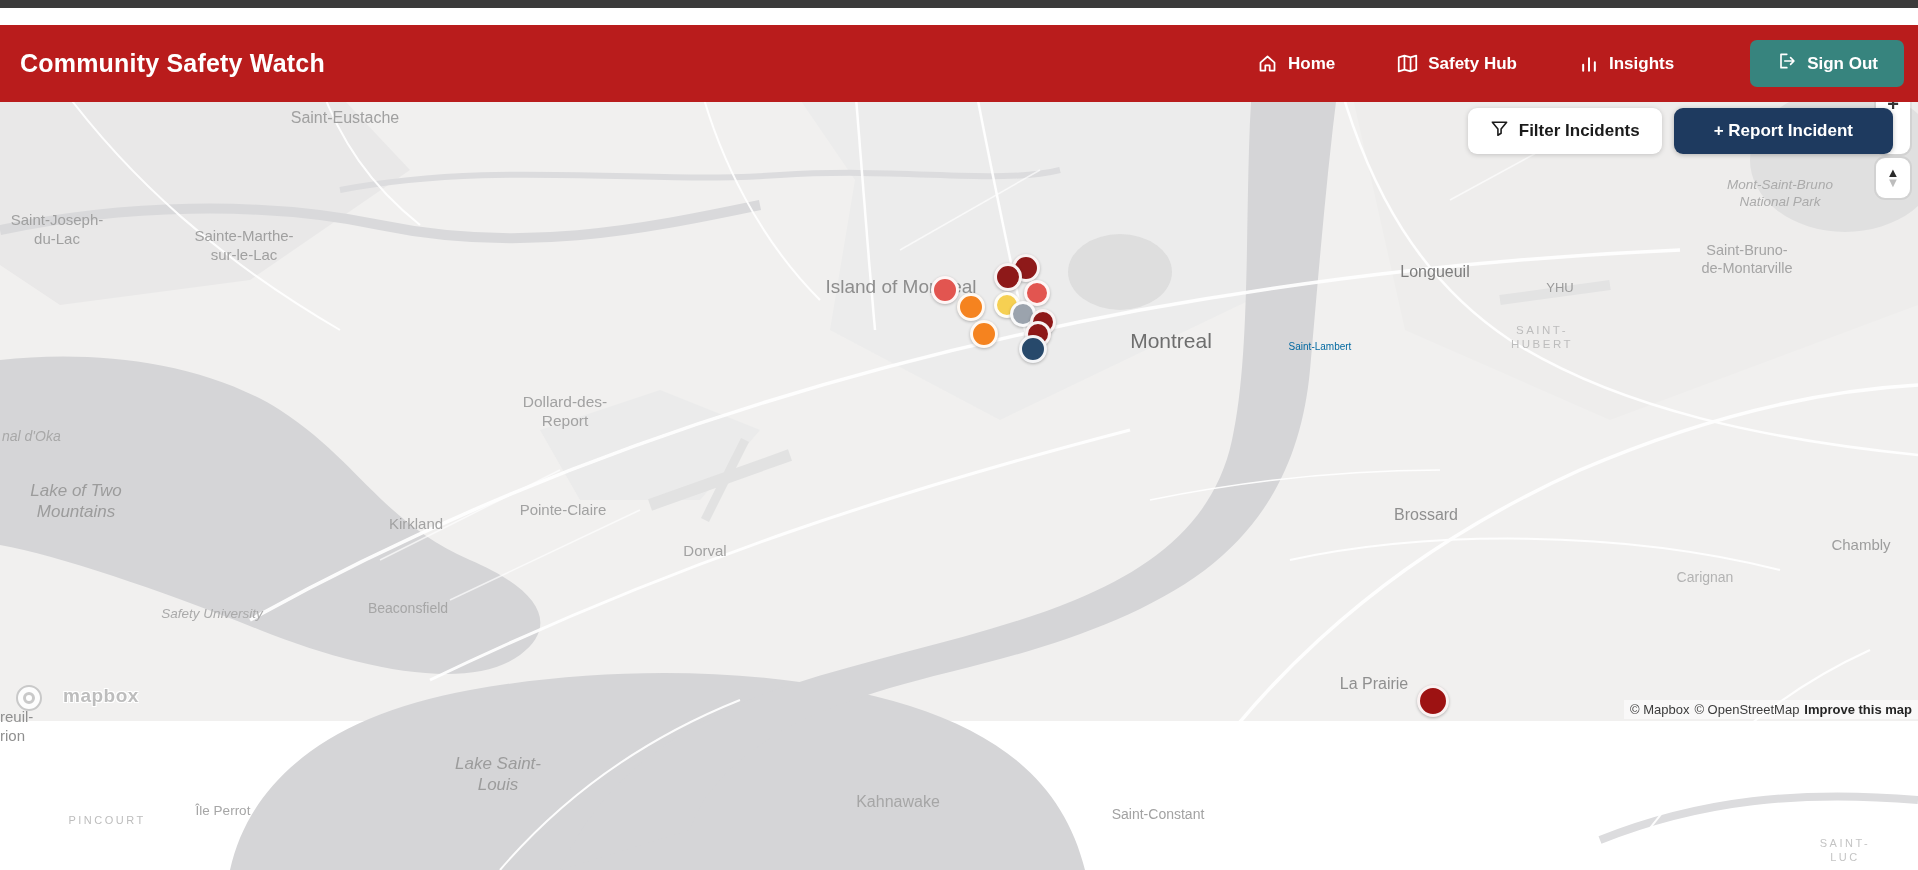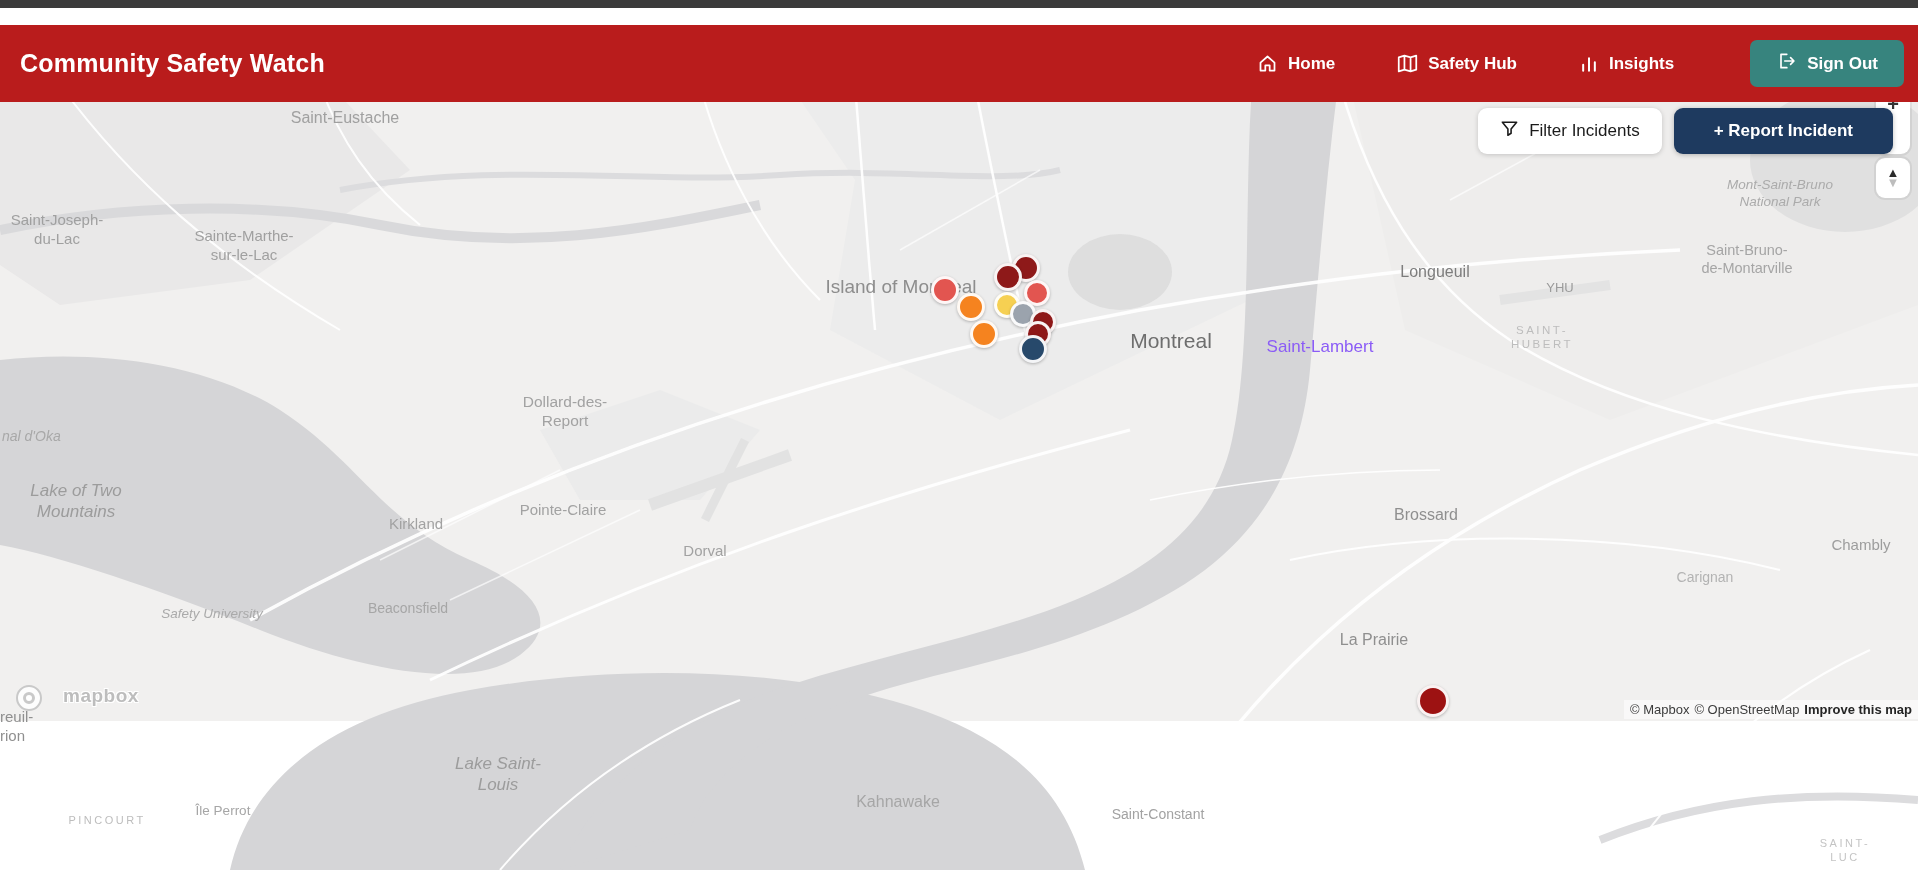--- a/index.html
+++ b/index.html
@@ -28,21 +28,21 @@
     line-height:1.25; color:#a0a0a0; z-index:5; pointer-events:none; }
   .maplabel.it { font-style:italic; }
   .maplabel.left { transform:translate(0,-50%); text-align:left; }
 
   .marker { position:absolute; transform:translate(-50%,-50%); border-radius:50%;
     border:3px solid rgba(255,255,255,.95); box-shadow:0 1px 3px rgba(0,0,0,.25); z-index:10; cursor:pointer; }
 
   
   .map-toolbar { position:absolute; top:23px; right:25px; display:flex; gap:12px; z-index:30; }
   .filter-btn { display:flex; align-items:center; gap:10px; height:46px; padding:0 22px; background:#fff;
-    border:none; border-radius:9px; font-size:17px; font-weight:400; color:#1b1b1b;
+    border:none; border-radius:9px; font-size:17px; font-weight:700; color:#1b1b1b;
     box-shadow:0 1px 5px rgba(0,0,0,.18); cursor:pointer; font-family:inherit; }
   .report-btn { height:46px; padding:0 40px; background:#1e3a5f; border:none; border-radius:9px;
     font-size:17px; font-weight:600; color:#fff; box-shadow:0 1px 5px rgba(0,0,0,.25); cursor:pointer; font-family:inherit; }
 
   
   .ctl { position:absolute; width:34px; background:#fff; border-radius:9px;
     box-shadow:0 0 0 2px rgba(0,0,0,.06); z-index:20; }
   .ctl-zoom { right:8px; top:3px; height:66px; }
   .ctl-zoom .cell { height:33px; display:flex; align-items:center; justify-content:center;
     font-size:20px; font-weight:bold; color:#333; cursor:pointer; }
@@ -159,33 +159,33 @@
 Mountains</div>
         <div class="maplabel" style="left: 565px; top: 326px; font-size: 15.5px; color: rgb(162, 162, 162);">Dollard-des-
 Report</div>
         <div class="maplabel" style="left: 416px; top: 439px; font-size: 15px; color: rgb(162, 162, 162);">Kirkland</div>
         <div class="maplabel" style="left: 563px; top: 425px; font-size: 15px; color: rgb(162, 162, 162);">Pointe-Claire</div>
         <div class="maplabel" style="left: 705px; top: 466px; font-size: 15px; color: rgb(162, 162, 162);">Dorval</div>
         <div class="maplabel it" style="left: 212px; top: 529px; font-size: 13.5px; color: rgb(170, 170, 170);">Safety University</div>
         <div class="maplabel" style="left: 408px; top: 524px; font-size: 14px; color: rgb(166, 166, 166);">Beaconsfield</div>
         <div class="maplabel" style="left: 901px; top: 202px; font-size: 19px; color: rgb(141, 141, 141);">Island of Montreal</div>
         <div class="maplabel" style="left: 1171px; top: 256px; font-size: 21px; color: rgb(110, 110, 110);">Montreal</div>
-        <div class="maplabel" style="left: 1320px; top: 262px; font-size: 17px; color: #8b5cf6;">Saint-Lambert</div>
+        <div class="maplabel" style="left: 1320px; top: 262px; font-size: 10px; color: #0369a1;">Saint-Lambert</div>
         <div class="maplabel" style="left: 1435px; top: 187px; font-size: 16px; color: rgb(125, 125, 125);">Longueuil</div>
         <div class="maplabel" style="left: 1560px; top: 203px; font-size: 13px; color: rgb(155, 155, 155);">YHU</div>
         <div class="maplabel" style="left: 1542px; top: 252px; font-size: 11.5px; color: rgb(189, 189, 189); letter-spacing: 2.5px;">SAINT-
 HUBERT</div>
         <div class="maplabel it" style="left: 1780px; top: 109px; font-size: 13.5px; color: rgb(171, 171, 171);">Mont-Saint-Bruno
 National Park</div>
         <div class="maplabel" style="left: 1747px; top: 174px; font-size: 14.5px; color: rgb(165, 165, 165);">Saint-Bruno-
 de-Montarville</div>
         <div class="maplabel" style="left: 1426px; top: 430px; font-size: 16px; color: rgb(143, 143, 143);">Brossard</div>
         <div class="maplabel" style="left: 1861px; top: 460px; font-size: 15px; color: rgb(157, 157, 157);">Chambly</div>
         <div class="maplabel" style="left: 1705px; top: 493px; font-size: 14px; color: rgb(179, 179, 179);">Carignan</div>
-        <div class="maplabel" style="left: 1374px; top: 555px; font-size: 16px; color: rgb(143, 143, 143);">La Prairie</div>
+        <div class="maplabel" style="left: 1374px; top: 599px; font-size: 16px; color: rgb(143, 143, 143);">La Prairie</div>
         <div class="maplabel it" style="left: 498px; top: 689px; font-size: 17px; color: rgb(156, 156, 156);">Lake Saint-
 Louis</div>
         <div class="maplabel" style="left: 223px; top: 726px; font-size: 13.5px; color: rgb(166, 166, 166);">Île Perrot</div>
         <div class="maplabel" style="left: 107px; top: 736px; font-size: 11px; color: rgb(189, 189, 189); letter-spacing: 2.5px;">PINCOURT</div>
         <div class="maplabel" style="left: 898px; top: 675px; font-size: 16px; color: rgb(166, 166, 166); margin-top: 42px;">Kahnawake</div>
         <div class="maplabel" style="left: 1158px; top: 730px; font-size: 14px; color: rgb(162, 162, 162);">Saint-Constant</div>
         <div class="maplabel left" style="left: 0px; top: 642px; font-size: 15px; color: rgb(143, 143, 143);">reuil-
 rion</div>
         <div class="maplabel" style="left: 1845px; top: 766px; font-size: 11px; color: rgb(196, 196, 196); letter-spacing: 2.5px;">SAINT-LUC</div>
       </div>

